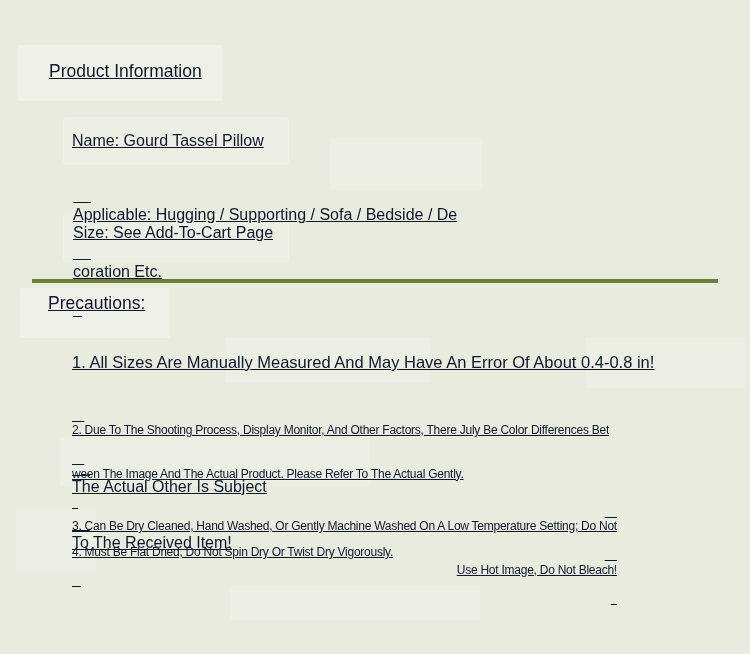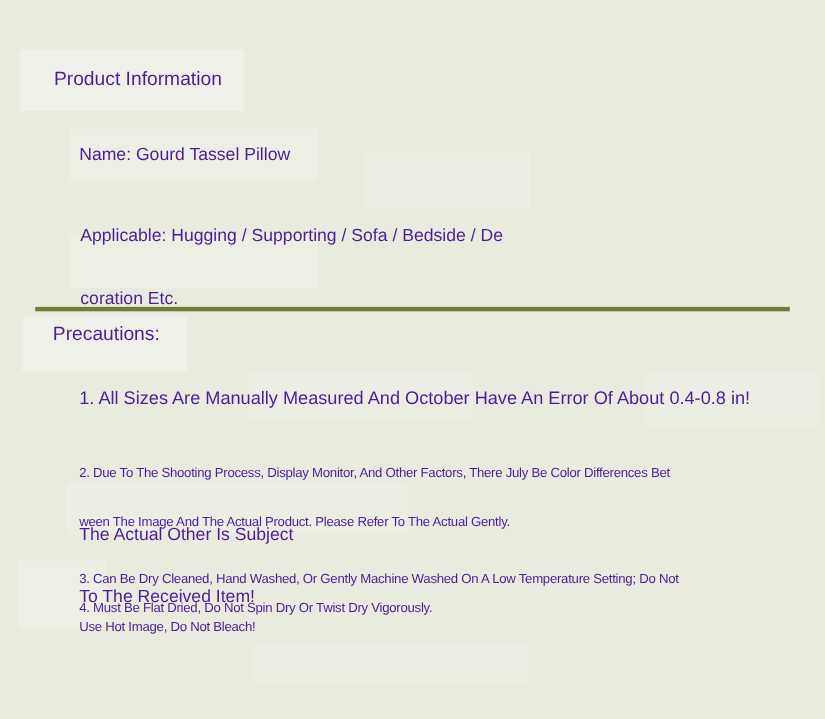--- a/index.html
+++ b/index.html
@@ -13,21 +13,22 @@
     color: #1e1e1b;
   }
   .patch {
     position: absolute;
     background: rgba(255,255,255,0.30);
     border-radius: 2px;
   }
   .txt {
     position: absolute;
     white-space: pre;
-    color: #4c1d95;
+    color: #0f172a;
+    text-decoration: underline;
   }
   .heading {
     font-size: 17.5px;
     line-height: 22px;
   }
   .body16 {
     font-size: 16px;
     line-height: 19px;
   }
   .item1 {
@@ -70,37 +71,38 @@
 
   <div class="txt heading" style="left:49px; top:60px;">Product Information</div>
 
   <div class="txt body16" style="left:73px; top:167px;">
     <div>Applicable: Hugging / Supporting / Sofa / Bedside / De</div>
     <div>coration Etc.</div>
   </div>
 
   <div class="txt body16" style="left:72px; top:131px;">Name: Gourd Tassel Pillow</div>
 
+  <div class="txt body16" style="left:73px; top:223px;">Size: See Add-To-Cart Page</div>
 
   <div class="divider"></div>
 
   <div class="txt heading" style="left:48px; top:292px;">Precautions:</div>
 
-  <div class="txt item1" style="left:72px; top:352px;">1. All Sizes Are Manually Measured And October Have An Error Of About 0.4-0.8 in!</div>
+  <div class="txt item1" style="left:72px; top:352px;">1. All Sizes Are Manually Measured And May Have An Error Of About 0.4-0.8 in!</div>
 
   <div class="txt small" style="left:72px; top:394px;">
     <div>2. Due To The Shooting Process, Display Monitor, And Other Factors, There July Be Color Differences Bet</div>
     <div>ween The Image And The Actual Product. Please Refer To The Actual Gently.</div>
   </div>
 
   <div class="txt colornote" style="left:72px; top:441px;">
     <div>The Actual Other Is Subject</div>
     <div>To The Received Item!</div>
   </div>
 
-  <div class="txt small" style="left:72px; top:490px;">
+  <div class="txt small" style="left:72px; top:490px;text-align:right;">
     <div>3. Can Be Dry Cleaned, Hand Washed, Or Gently Machine Washed On A Low Temperature Setting; Do Not</div>
     <div>Use Hot Image, Do Not Bleach!</div>
   </div>
 
   <div class="txt small" style="left:72px; top:545px;text-align:center;">4. Must Be Flat Dried, Do Not Spin Dry Or Twist Dry Vigorously.</div>
 
 </div>
 
 </body></html>

